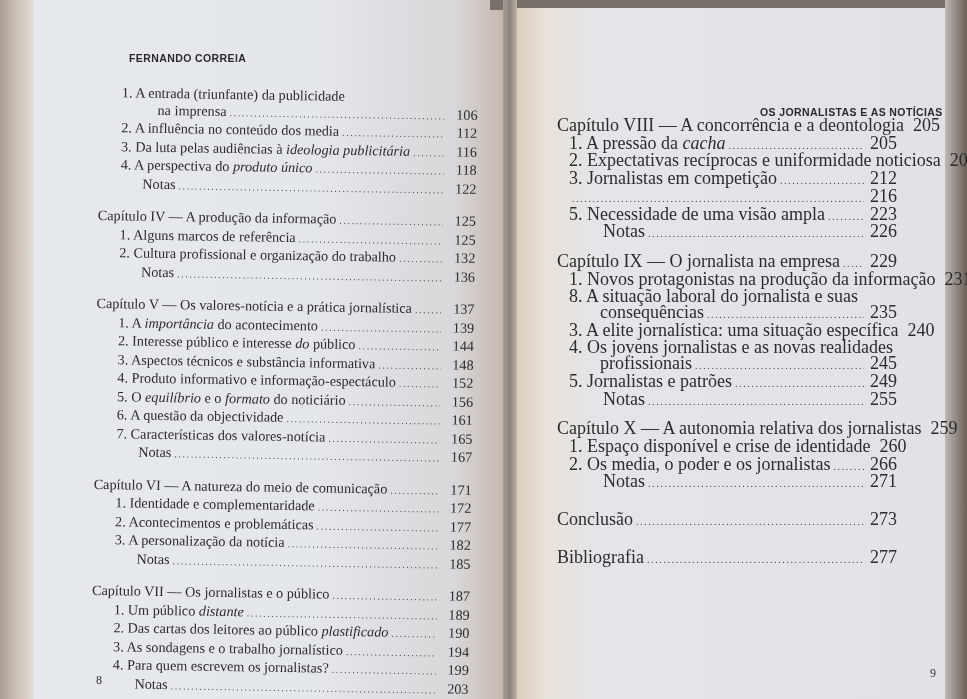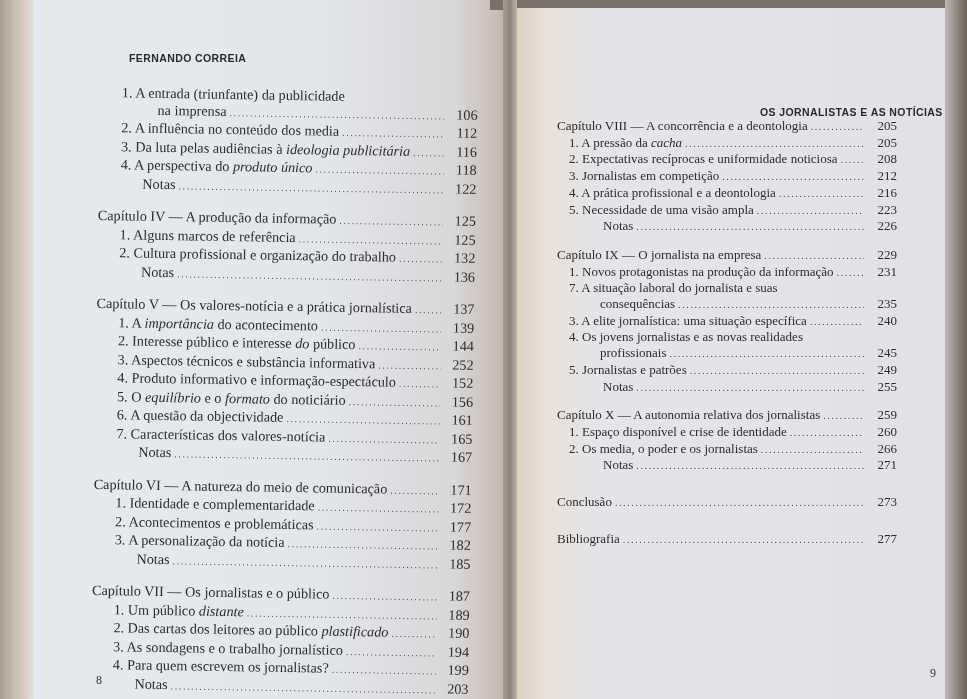--- a/index.html
+++ b/index.html
@@ -59,21 +59,21 @@
   }
   .toc .row .pg { flex: 0 0 30px; text-align: right; }
   .toc .chap { margin-top: 14px; }
   .toc .chap.first { margin-top: 0; }
   .toc .ind1 { padding-left: 22px; }
   .toc .ind2 { padding-left: 44px; }
   .toc .cont { padding-left: 36px; }
 
   
   #toc-left { left: 100px; top: 84px; width: 378px; transform: rotate(0.9deg); transform-origin: left top; }
-  #toc-right { left: 557px; top: 106px; width: 340px; font-size: 13px; }
+  #toc-right { left: 557px; top: 106px; width: 340px; font-size: 18px; }
   #toc-right .row { line-height: 15.7px; }
   #toc-right .ind1 { padding-left: 12px; }
   #toc-right .ind2 { padding-left: 46px; }
   #toc-right .cont { padding-left: 31px; text-align: center; }
   #toc-right .chap { margin-top: 12px; }
   #toc-right .major { margin-top: 20px; }
 </style>
 </head>
 <body>
 
@@ -148,21 +148,21 @@
         <span class="pg">139</span>
       </div>
       <div class="row ind1">
         <span class="txt">2. Interesse público e interesse <i>do</i> público</span>
         <span class="dots"></span>
         <span class="pg">144</span>
       </div>
       <div class="row ind1">
         <span class="txt">3. Aspectos técnicos e substância informativa</span>
         <span class="dots"></span>
-        <span class="pg">252</span>
+        <span class="pg">148</span>
       </div>
       <div class="row ind1">
         <span class="txt">4. Produto informativo e informação-espectáculo</span>
         <span class="dots"></span>
         <span class="pg">152</span>
       </div>
       <div class="row ind1">
         <span class="txt">5. O <i>equilíbrio</i> e o <i>formato</i> do noticiário</span>
         <span class="dots"></span>
         <span class="pg">156</span>
@@ -253,21 +253,20 @@
         <span class="txt">2. Expectativas recíprocas e uniformidade noticiosa</span>
         <span class="dots"></span>
         <span class="pg">208</span>
       </div>
       <div class="row ind1">
         <span class="txt">3. Jornalistas em competição</span>
         <span class="dots"></span>
         <span class="pg">212</span>
       </div>
       <div class="row ind1">
-        <span class="txt">4. A prática profissional e a deontologia</span>
         <span class="dots"></span>
         <span class="pg">216</span>
       </div>
       <div class="row ind1">
         <span class="txt">5. Necessidade de uma visão ampla</span>
         <span class="dots"></span>
         <span class="pg">223</span>
       </div>
       <div class="row ind2">
         <span class="txt">Notas</span>
@@ -278,21 +277,21 @@
         <span class="txt">Capítulo IX — O jornalista na empresa</span>
         <span class="dots"></span>
         <span class="pg">229</span>
       </div>
       <div class="row ind1">
         <span class="txt">1. Novos protagonistas na produção da informação</span>
         <span class="dots"></span>
         <span class="pg">231</span>
       </div>
       <div class="row ind1">
-        <span class="txt">7. A situação laboral do jornalista e suas</span>
+        <span class="txt">8. A situação laboral do jornalista e suas</span>
       </div>
       <div class="row ind1">
         <span class="txt cont">consequências</span>
         <span class="dots"></span>
         <span class="pg">235</span>
       </div>
       <div class="row ind1">
         <span class="txt">3. A elite jornalística: uma situação específica</span>
         <span class="dots"></span>
         <span class="pg">240</span>

